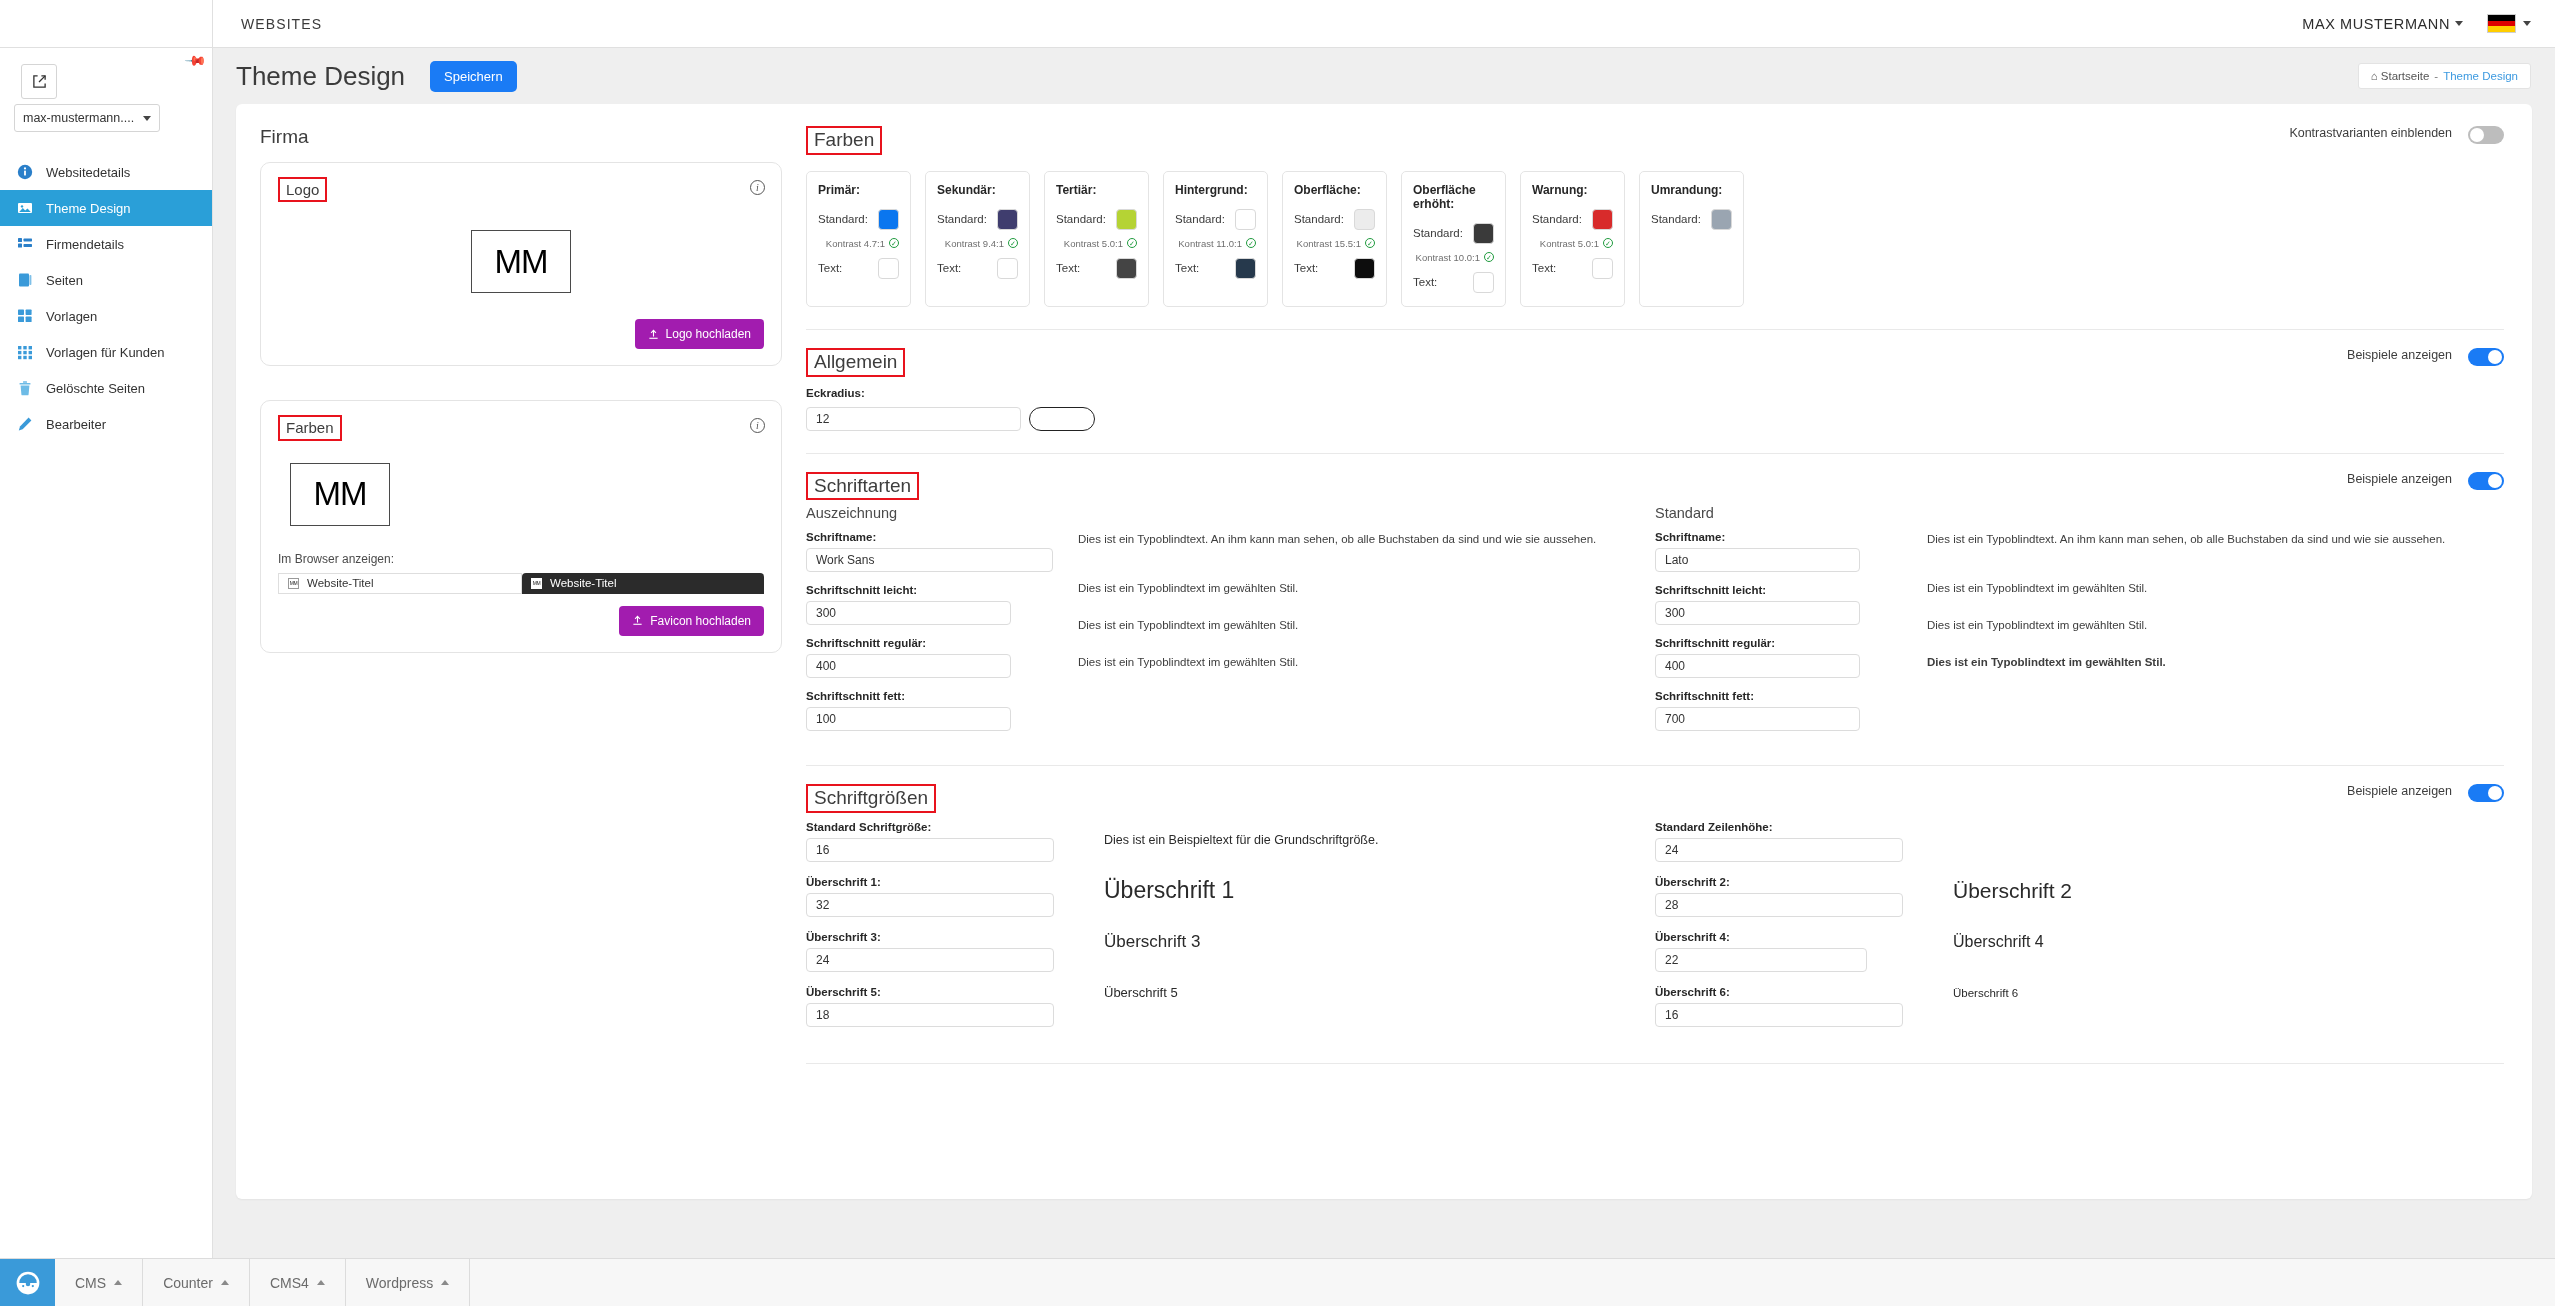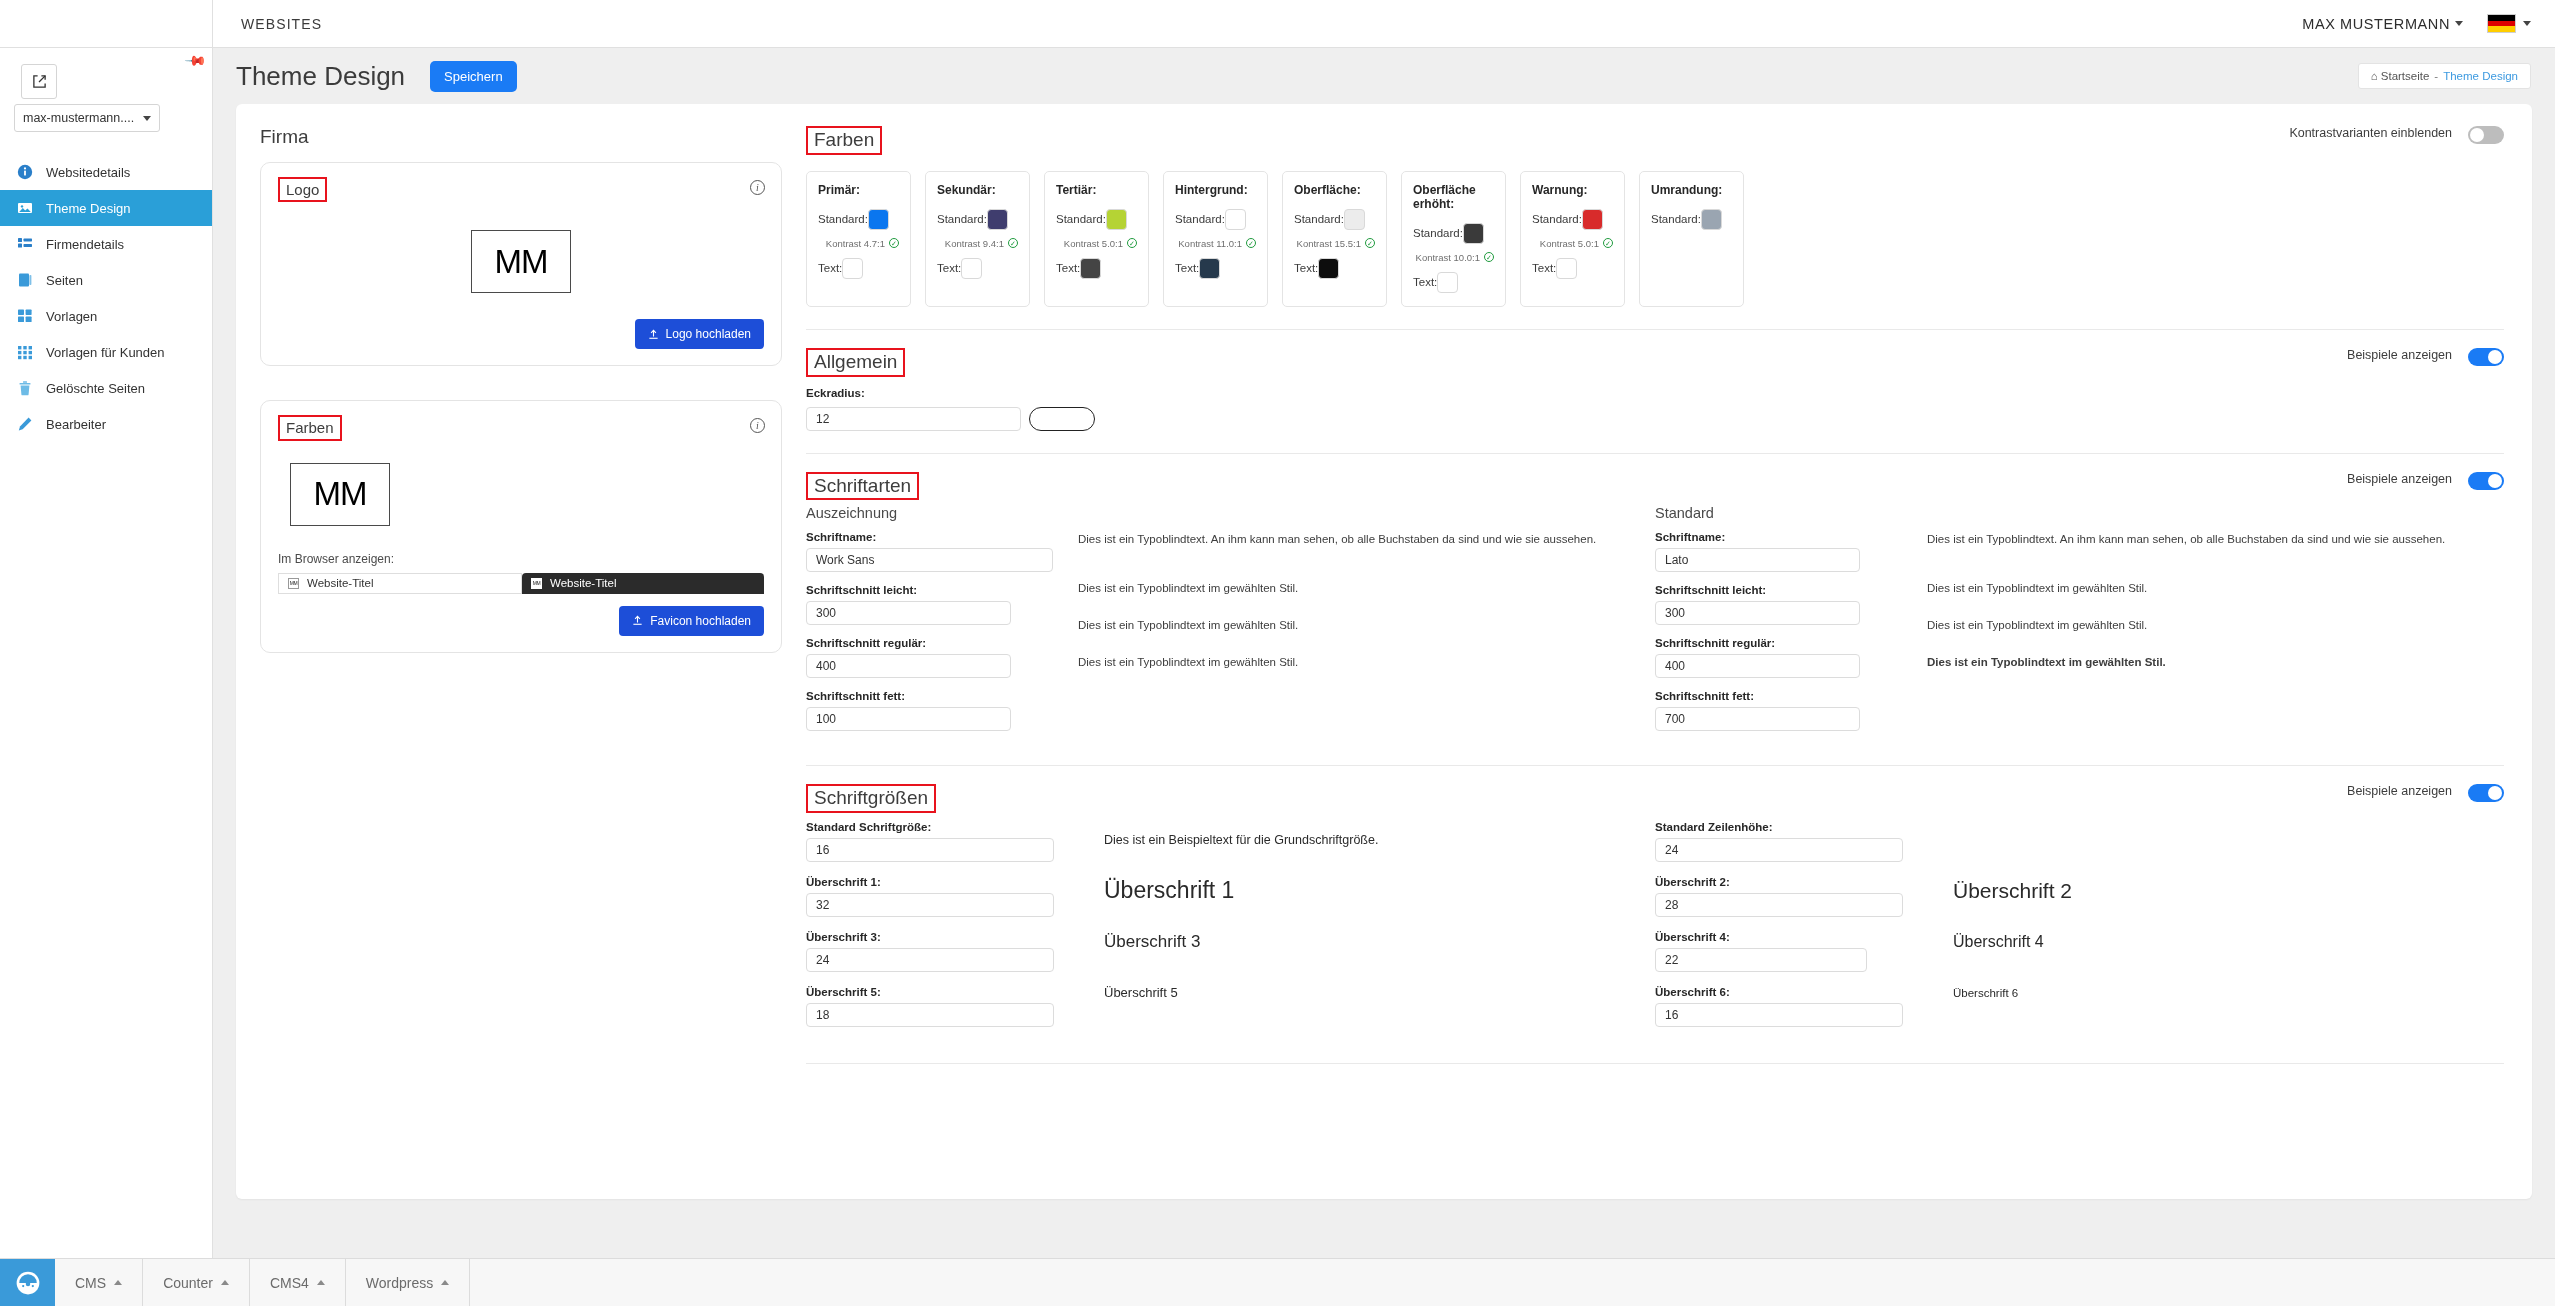--- a/index.html
+++ b/index.html
@@ -119,21 +119,21 @@
     display: flex; align-items: center; justify-content: center;
     font-family: "Liberation Serif", serif; font-style: italic; cursor: pointer;
   }
   .logo-box {
     margin: 28px auto 0 auto; width: 100px; height: 63px; border: 1px solid #4a4a4a;
     display: flex; align-items: center; justify-content: center;
     font-size: 33px; letter-spacing: -1px; color: #000;
     font-family: "Liberation Sans", sans-serif;
   }
   .upload-btn {
-    background: #1d4ed8; color: #fff; border: none; border-radius: 4px;
+    background: #a21caf; color: #fff; border: none; border-radius: 4px;
     font-size: 12px; padding: 8px 13px; cursor: pointer; display: inline-flex;
     align-items: center; gap: 7px; font-family: inherit;
   }
   .btn-row { display: flex; justify-content: flex-end; margin-top: 26px; }
   .fav-box {
     margin: 22px 0 0 12px; width: 100px; height: 63px; border: 1px solid #4a4a4a;
     display: flex; align-items: center; justify-content: center;
     font-size: 33px; letter-spacing: -1px; color: #000;
   }
   .browser-label { font-size: 12px; color: #4a4a4a; margin: 26px 0 7px 0; }
@@ -176,21 +176,21 @@
   }
   .toggle.on .knob { left: 20px; }
 
   
   .color-grid { display: flex; gap: 14px; margin-top: 16px; }
   .ccard {
     width: 105px; border: 1px solid #e4e4e4; border-radius: 5px;
     padding: 11px 11px 13px 11px; min-height: 100px;
   }
   .ccard h4 { font-size: 12px; color: #272727; font-weight: 700; margin-bottom: 12px; }
-  .crow { display: flex; align-items: center; }
+  .crow { display: flex; align-items: center; justify-content: space-between; }
   .crow span { font-size: 11.5px; color: #3b3b3b; }
   .swatch {
     width: 21px; height: 21px; border-radius: 4px; border: 1px solid #d9d9d9;
     cursor: pointer;
   }
   .kontrast {
     display: flex; align-items: center; justify-content: flex-end; gap: 4px;
     font-size: 9.5px; color: #6f6f6f; margin: 8px 0 9px 0;
   }
   .check-ok {

